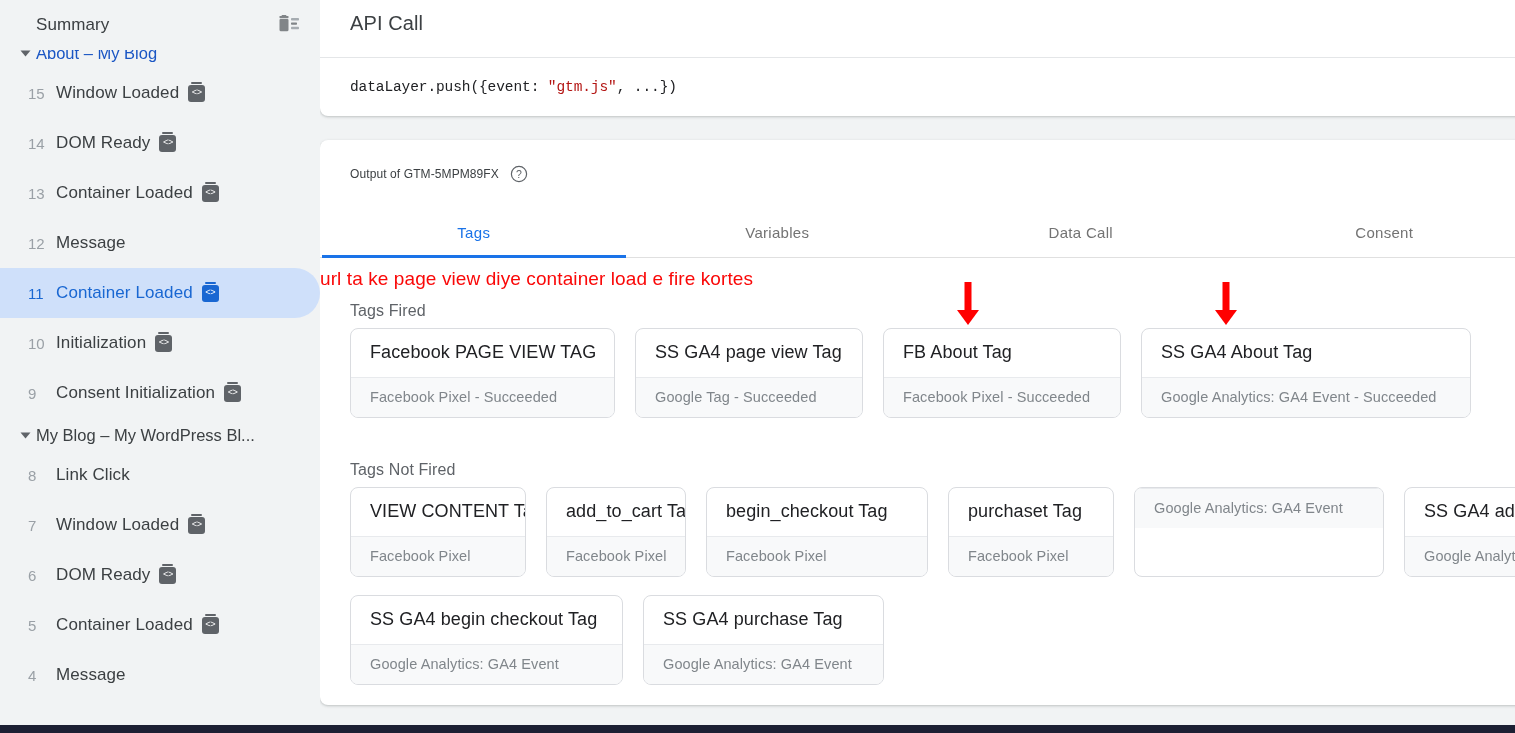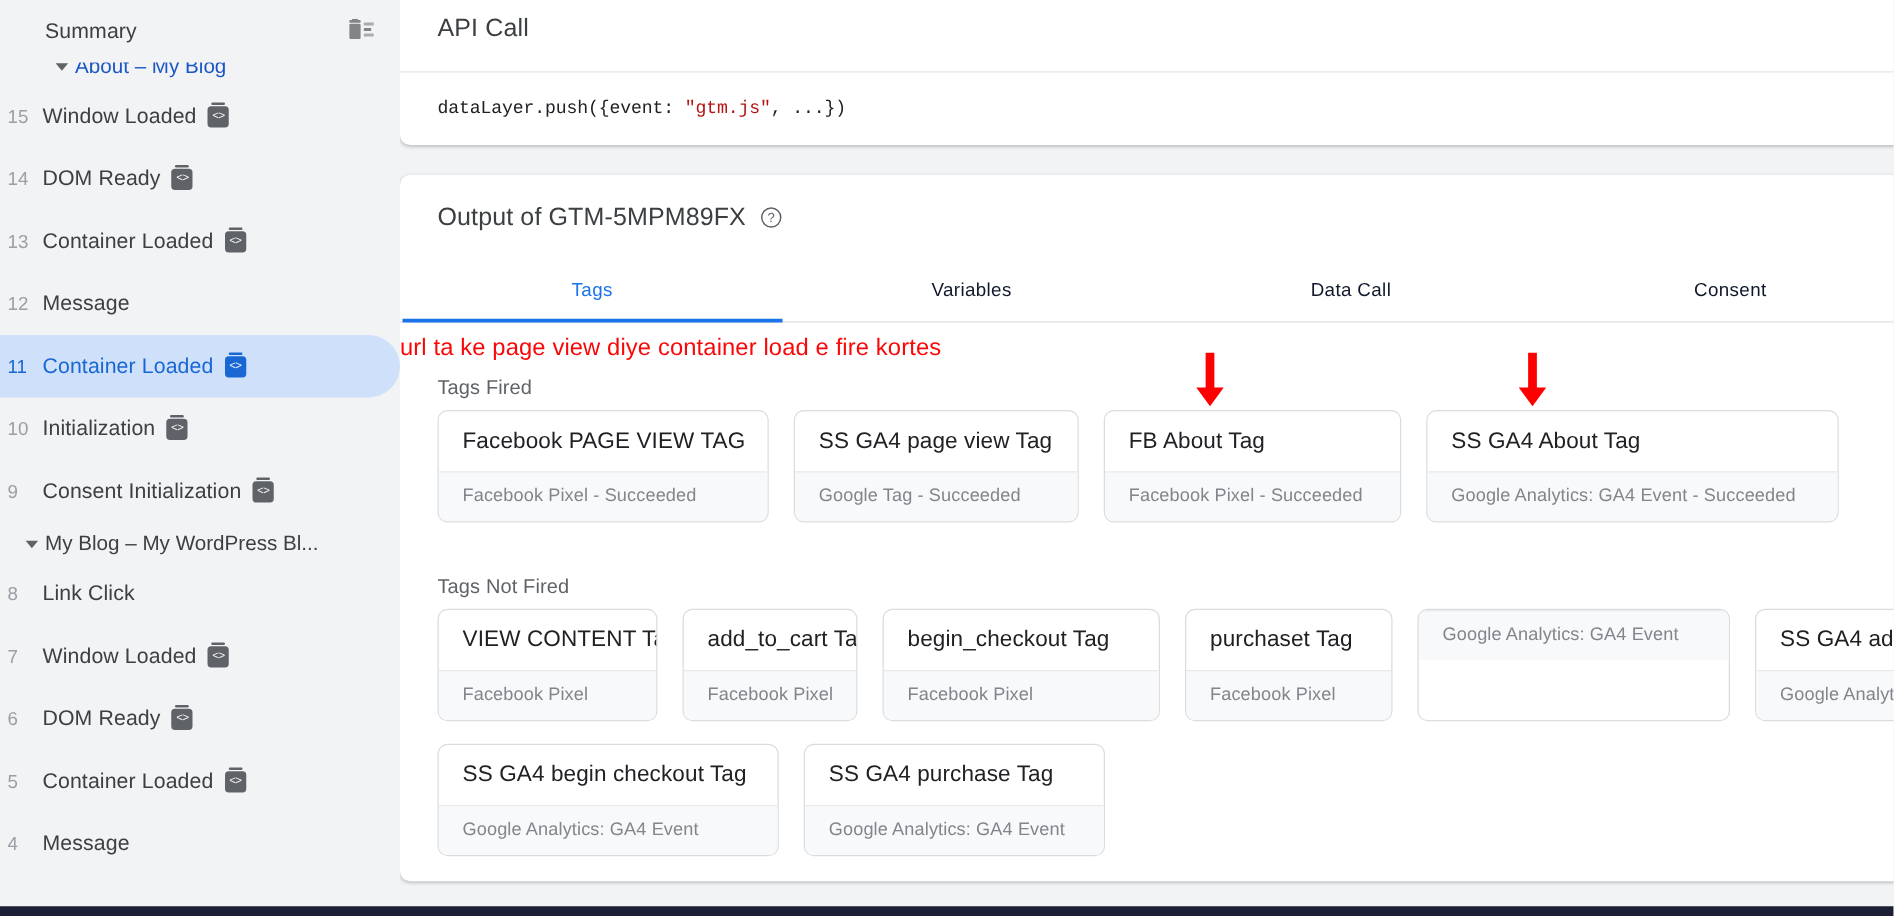--- a/index.html
+++ b/index.html
@@ -55,41 +55,42 @@
   }
   .sb-inner { padding-top: 0; }
 
   .sb-group {
     display: flex;
     align-items: center;
     height: 30px;
     padding-left: 14px;
     margin-top: 2px;
   }
-  .sb-group.clipped { margin-top: -8px; margin-left: 24px; }
+  .sb-group.clipped { margin-top: -8px; }
   .caret {
     width: 22px;
     flex: 0 0 22px;
     display: flex;
     align-items: center;
     justify-content: center;
   }
   .caret svg { display: block; }
   .sb-group-label {
     font-size: 16.5px;
     color: #3c4043;
     white-space: nowrap;
     overflow: hidden;
   }
   .sb-group-label.link { color: #1a56c4; }
 
   .sb-item {
     display: flex;
     align-items: center;
     height: 50px;
+    padding-left: 22px;
     border-radius: 0 25px 25px 0;
     cursor: pointer;
   }
   .sb-item .num {
     width: 34px;
     flex: 0 0 34px;
     text-align: left;
     padding-left: 6px;
     font-size: 15px;
     color: #9aa0a6;
@@ -193,21 +194,21 @@
     border-radius: 8px;
     overflow: hidden;
   }
   .out-head {
     height: 68px;
     display: flex;
     align-items: center;
     padding: 0 30px;
   }
   .out-title {
-    font-size: 20px;
+    font-size: 12px;
     color: #3c4043;
     letter-spacing: .1px;
   }
   .help-icon {
     margin-left: 11px;
     width: 18px; height: 18px;
     display: inline-flex;
     align-items: center;
     justify-content: center;
     cursor: pointer;
@@ -218,21 +219,21 @@
     height: 50px;
     border-bottom: 1px solid #e0e0e0;
     padding: 0 2px;
   }
   .tab {
     flex: 1 1 0;
     display: flex;
     align-items: center;
     justify-content: center;
     font-size: 15px;
-    color: #0f172a;
+    color: #737373;
     letter-spacing: .3px;
     cursor: pointer;
     position: relative;
   }
   .tab.active { color: #1a73e8; }
   .tab.active::after {
     content: "";
     position: absolute;
     left: 0; right: 0; bottom: -1px;
     height: 3px;

